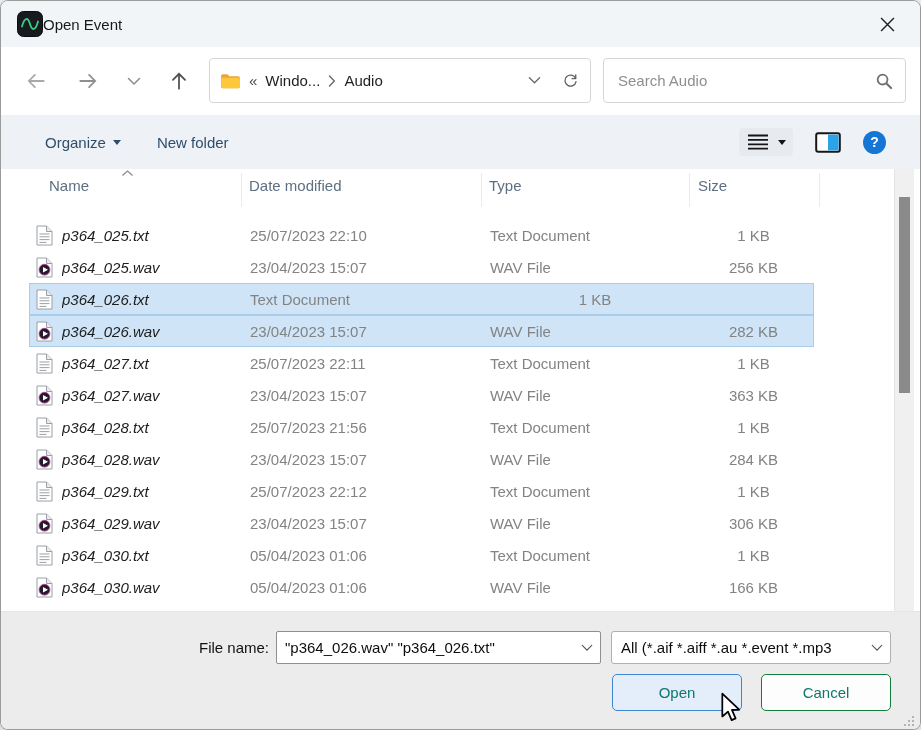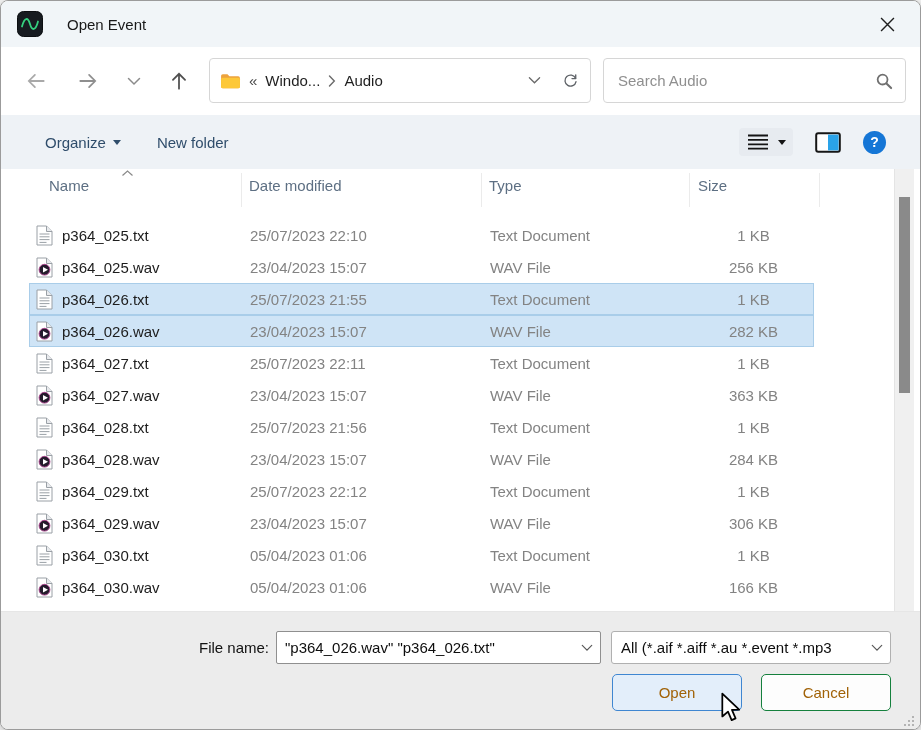--- a/index.html
+++ b/index.html
@@ -4,21 +4,21 @@
 <style>
   * { box-sizing: border-box; }
   html,body { margin:0; padding:0; width:921px; height:730px; background:#f5f5f5;
               font-family:"Liberation Sans", sans-serif; }
   .window { position:relative; width:921px; height:730px; border:1px solid #9b9b9b;
             border-radius:8px; overflow:hidden; background:#fff;
             box-shadow:0 2px 8px rgba(0,0,0,.25); }
 
   
   .titlebar { height:46px; background:#f1f5f8; display:flex; align-items:center;
-              padding:0 16px; gap:24px; }
+              padding:0 16px; gap:0; }
   .app-icon { width:26px; height:26px; flex:0 0 auto; }
   .title { font-size:15px; color:#191919; }
   .close-btn { margin-left:auto; width:34px; height:34px; display:flex; align-items:center;
                justify-content:center; cursor:default; }
 
   
   .navbar { position:relative; height:68px; background:#fff; }
   .nav-btn { position:absolute; top:17px; width:34px; height:34px; display:flex;
              align-items:center; justify-content:center; }
   .addressbar { position:absolute; left:208px; top:11px; width:382px; height:45px;
@@ -52,21 +52,21 @@
   
   .content { position:relative; height:442px; background:#fff; }
   .col-header { position:absolute; top:8px; font-size:15px; color:#5d6f83; white-space:nowrap; }
   .sort-caret { position:absolute; left:120px; top:1px; }
   .col-sep { position:absolute; top:4px; height:34px; width:1px; background:#ebebeb; }
   .file-list { position:absolute; left:28px; top:50px; width:785px; }
   .row { display:grid; grid-template-columns:26px 188px 240px 210px 1fr;
          align-items:center; height:32px; padding:0 6px; border:1px solid transparent; }
   .row.selected { background:var(--selection-bg,#cfe4f6); border-color:var(--selection-border,#a9cde9); }
   .cell { font-size:15px; white-space:nowrap; overflow:hidden; }
-  .cell.name { color:#1d1d1d; }
+  .cell.name { color:#1d1d1d;font-style:italic; }
   .cell.dim { color:#838383; }
   .cell.size { text-align:center; }
   .icon-cell { display:flex; align-items:center; }
   .scroll-track { position:absolute; left:893px; top:0; bottom:0; width:20px; background:#f0f0f0;
                   border-left:1px solid #e4e4e4; }
   .scroll-thumb { position:absolute; left:4px; top:28px; width:11px; height:196px; background:#8a8a8a; }
 
   
   .footer { position:relative; height:120px; background:#ececec; border-top:1px solid #e6e6e6; }
   .fn-label { position:absolute; left:100px; top:19px; width:168px; height:33px; line-height:33px;
@@ -74,21 +74,21 @@
   .combo { position:absolute; top:19px; height:33px; background:#fff; display:flex;
            align-items:center; overflow:hidden; }
   .combo-filename { left:275px; width:325px; border:1px solid #8f8f8f; border-radius:2px; }
   .combo-filename input { flex:1; min-width:0; border:none; outline:none; padding:0 2px 0 8px;
                           font-size:15px; color:#0d0d0d; font-family:"Liberation Sans",sans-serif; }
   .combo-filetype { left:610px; width:280px; border:1px solid #b0b0b0; border-radius:3px;
                     padding-left:9px; }
   .combo-value { flex:1; min-width:0; font-size:15px; color:#0d0d0d; white-space:nowrap; overflow:hidden; }
   .combo-chev { flex:0 0 26px; display:flex; align-items:center; justify-content:center; }
   .btn { position:absolute; top:62px; width:130px; height:37px; border-radius:5px;
-         font-size:15px; color:#a16207; display:flex; align-items:center; justify-content:center;
+         font-size:15px; color:#0f766e; display:flex; align-items:center; justify-content:center;
          font-family:"Liberation Sans",sans-serif; }
   .btn-open { left:611px; background:#e3eefa; border:1px solid var(--accent,#3f86d1); }
   .btn-cancel { left:760px; background:#fdfdfd; border:1px solid #15803d; }
   .cursor { position:absolute; left:718px; top:80px; z-index:5; }
   .grip { position:absolute; right:5px; bottom:4px; }
 </style>
 </head>
 <body>
 
 <div class="window">
@@ -237,21 +237,20 @@
   <div class="row selected">
     <span class="cell icon-cell">
       <svg class="ic-txt" width="17" height="21" viewBox="0 0 17 21">
         <path d="M1 1 H10.5 L16 6.5 V20 H1 Z" fill="#fff" stroke="#9aa0a6" stroke-width="1"></path>
         <path d="M10.5 1 V6.5 H16" fill="#e8eaed" stroke="#9aa0a6" stroke-width="1"></path>
         <path d="M3.5 9 H13.5 M3.5 11.8 H13.5 M3.5 14.6 H13.5 M3.5 17.4 H10.5" stroke="#9aa0a6" stroke-width="1"></path>
       </svg>
 
     </span>
     <span class="cell name">p364_026.txt</span>
-    <span class="cell dim">25/07/2023 21:55</span>
     <span class="cell dim">Text Document</span>
     <span class="cell dim size">1 KB</span>
   </div>
 
   <div class="row selected">
     <span class="cell icon-cell">
 
       <svg class="ic-wav" width="17" height="21" viewBox="0 0 17 21">
         <path d="M1 1 H10.5 L16 6.5 V20 H1 Z" fill="#fff" stroke="#9aa0a6" stroke-width="1"></path>
         <path d="M10.5 1 V6.5 H16" fill="#e8eaed" stroke="#9aa0a6" stroke-width="1"></path>

